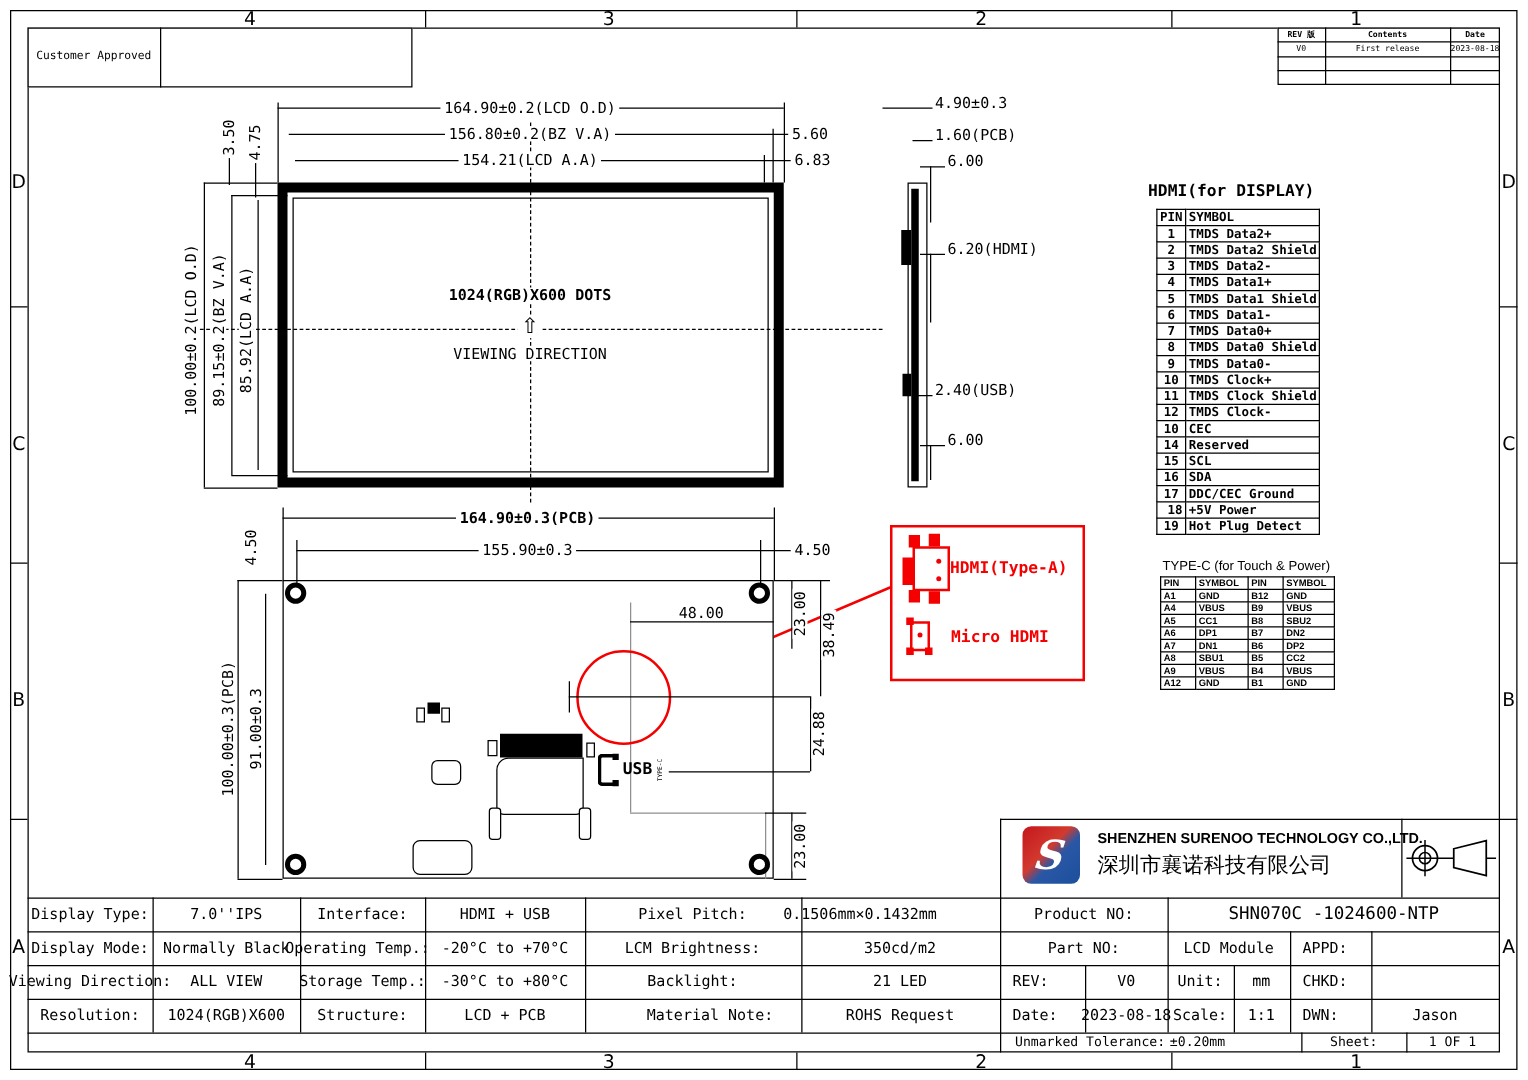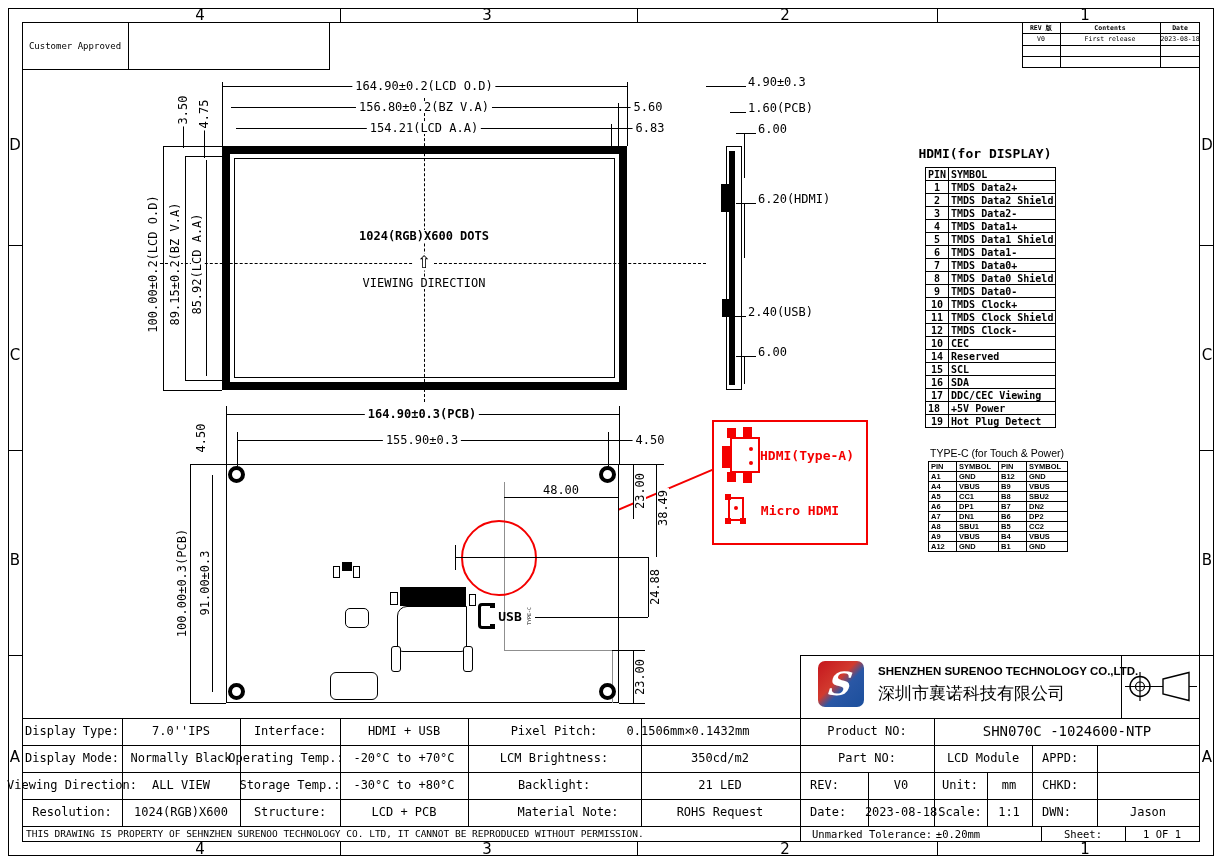--- a/index.html
+++ b/index.html
@@ -205,24 +205,24 @@
     <tr style="height:13px;">
           <td style="text-align:center;">15</td>
           <td>SCL</td>
         </tr>
     <tr style="height:13px;">
           <td style="text-align:center;">16</td>
           <td>SDA</td>
         </tr>
     <tr style="height:13px;">
           <td style="text-align:center;">17</td>
-          <td>DDC/CEC Viewing</td>
-        </tr>
-    <tr style="height:13px;">
-          <td style="text-align:left;">18</td>
+          <td>DDC/CEC Ground</td>
+        </tr>
+    <tr style="height:13px;">
+          <td style="text-align:right;">18</td>
           <td>+5V Power</td>
         </tr>
     <tr style="height:13px;">
           <td style="text-align:center;">19</td>
           <td>Hot Plug Detect</td>
         </tr>
   </tbody>
     </table>
 
   <div class="lbl nob" style="left:997px;top:453px;font-size:10.5px;font-family:'Liberation Sans',sans-serif;">TYPE-C (for Touch &amp; Power)</div>
@@ -443,19 +443,18 @@
   <div class="lbl nob" style="left:404px;top:812px;">LCD + PCB</div>
   <div class="lbl nob" style="left:568px;top:812px;">Material Note:</div>
   <div class="lbl nob" style="left:720px;top:812px;">ROHS Request</div>
   <div class="lbl nob" style="left:810px;top:812px;transform:translate(0,-50%);">Date:</div>
   <div class="lbl nob" style="left:901px;top:812px;">2023-08-18</div>
   <div class="lbl nob" style="left:960px;top:812px;">Scale:</div>
   <div class="lbl nob" style="left:1009px;top:812px;">1:1</div>
   <div class="lbl nob" style="left:1042px;top:812px;transform:translate(0,-50%);">DWN:</div>
   <div class="lbl nob" style="left:1148px;top:812px;">Jason</div>
 
-  <div class="lbl nob" style="left:26px;top:834px;transform:translate(0,-50%);font-size:9.5px;">THIS DRAWING IS PROPERTY OF SEHNZHEN SURENOO TECHNOLOGY CO. LTD, IT CANNOT BE REPRODUCED WITHOUT PERMISSION.</div>
   <div class="lbl nob" style="left:812px;top:834px;transform:translate(0,-50%);font-size:10.5px;">Unmarked Tolerance:</div>
   <div class="lbl nob" style="left:958px;top:834px;font-size:10.5px;">±0.20mm</div>
   <div class="lbl nob" style="left:1083px;top:834px;font-size:10.5px;">Sheet:</div>
   <div class="lbl nob" style="left:1162px;top:834px;font-size:10.5px;">1 OF 1</div>
 
 </div>
 
 </body></html>

